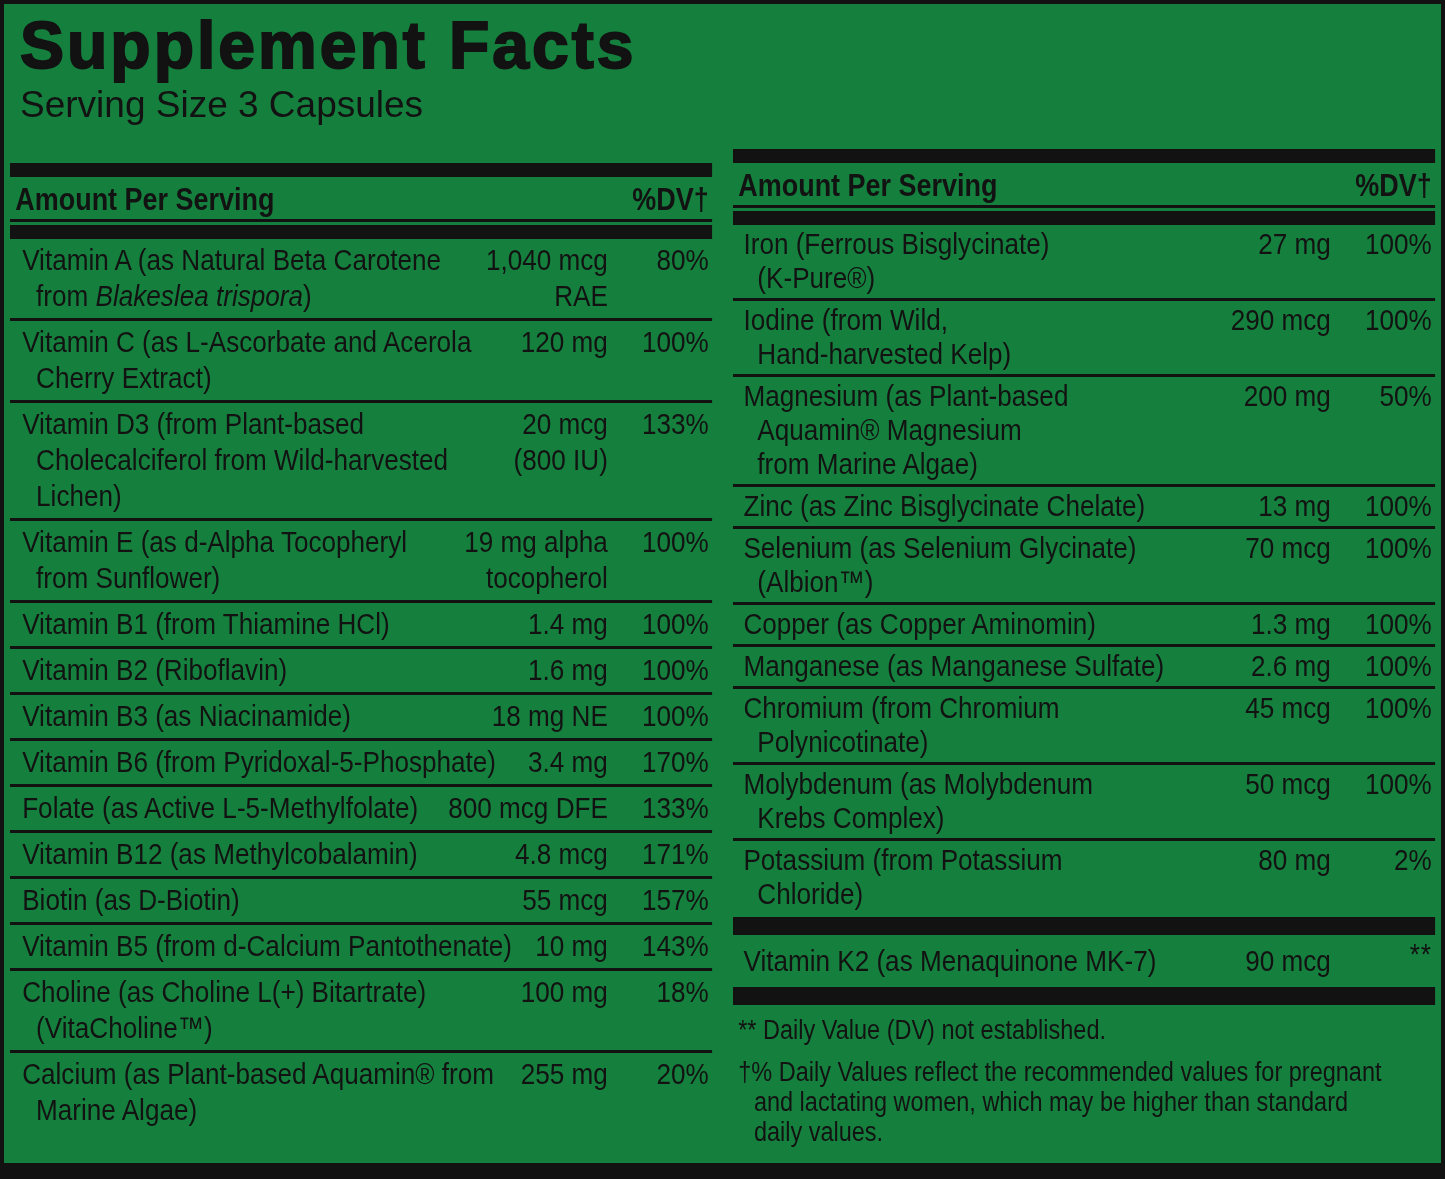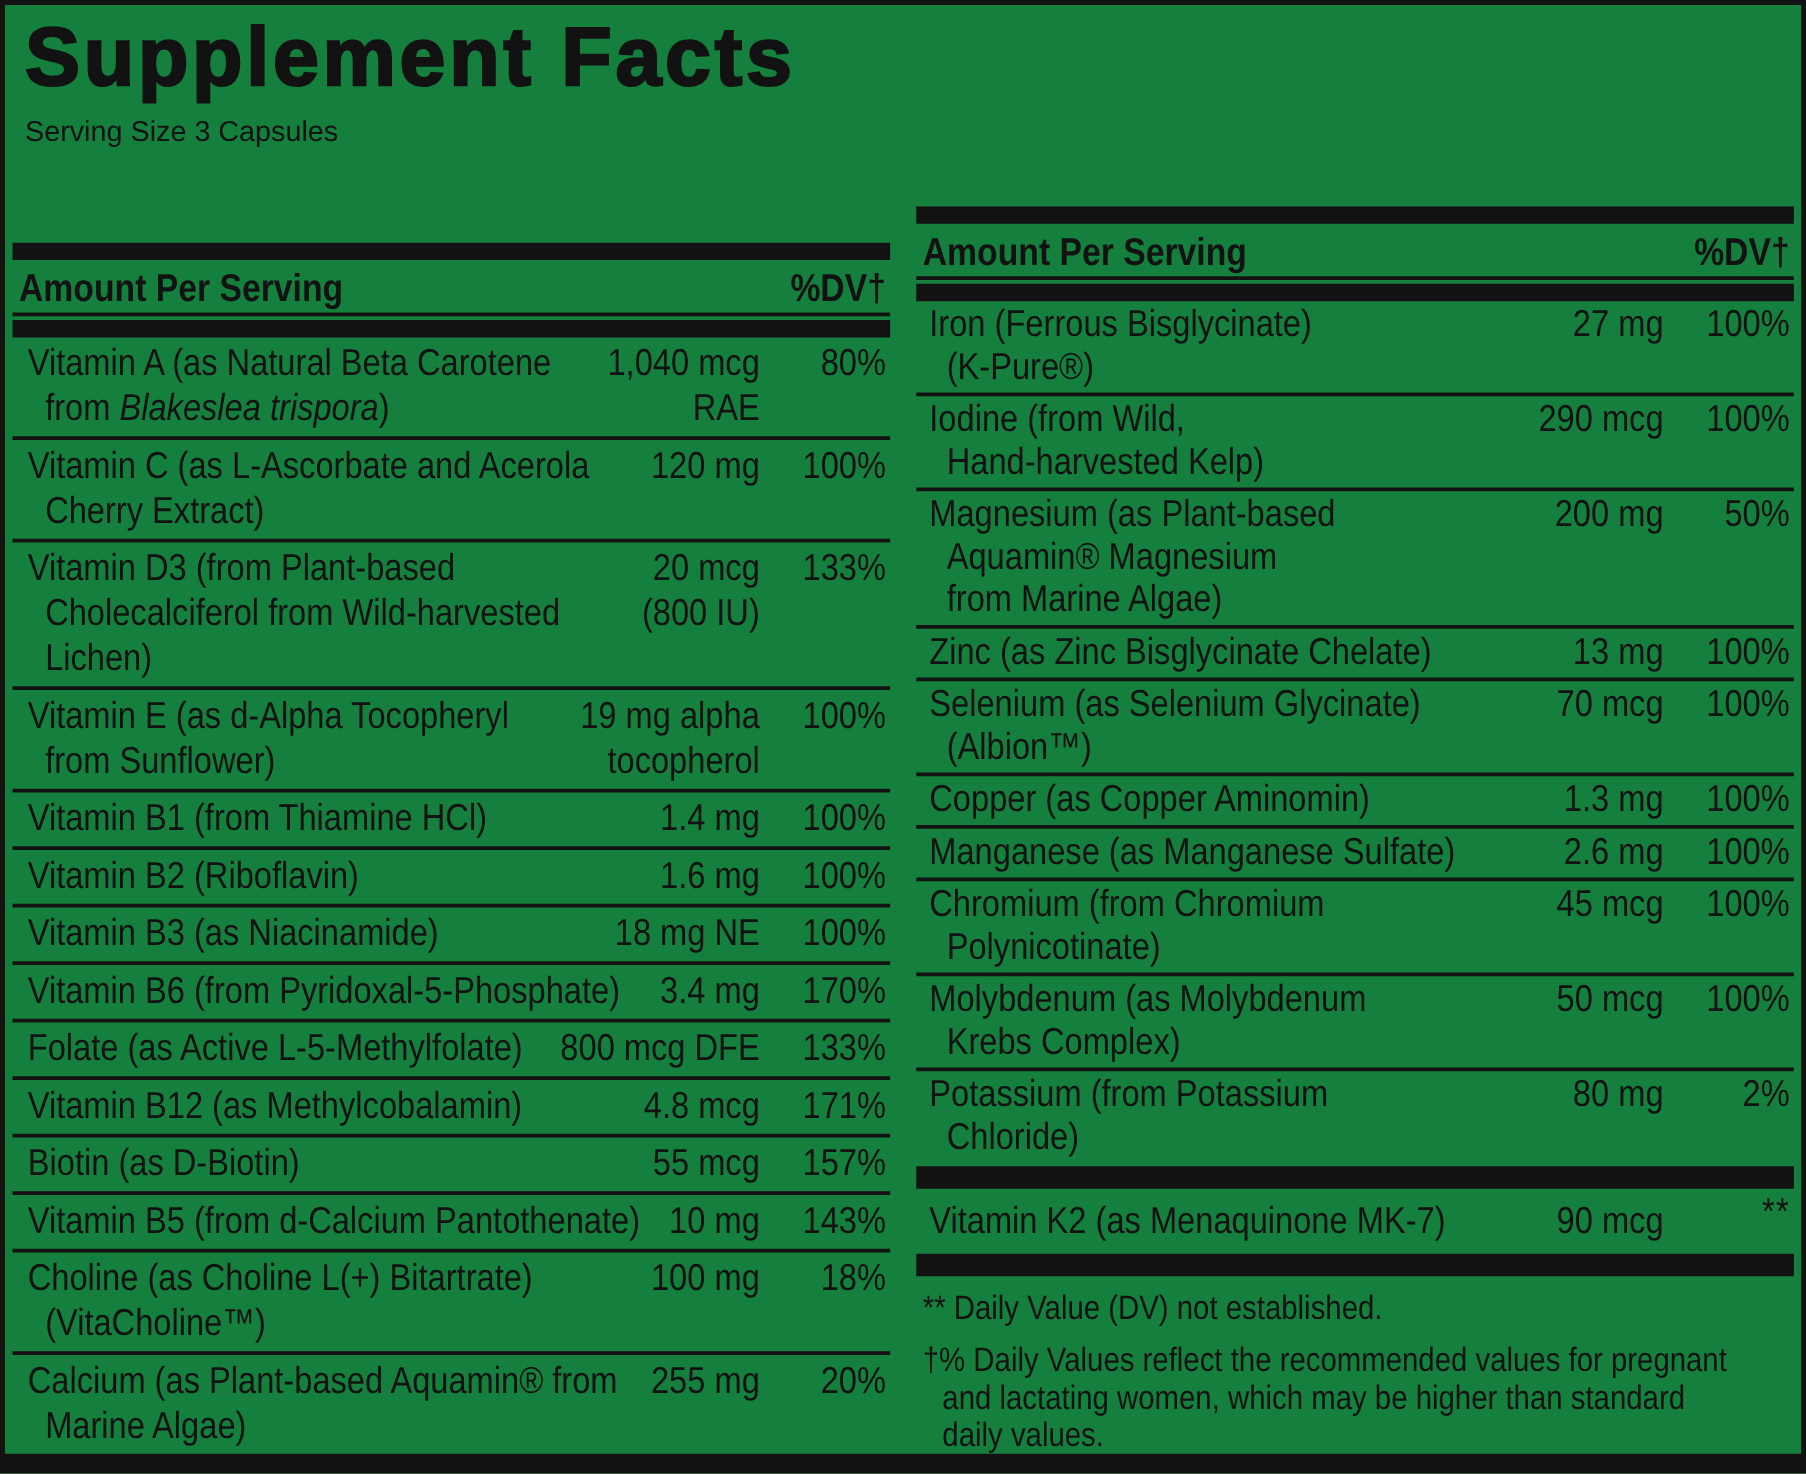--- a/index.html
+++ b/index.html
@@ -14,24 +14,24 @@
     font-family:"Liberation Sans", sans-serif;
     overflow:hidden;
     display:flex; flex-direction:column;
   }
   .titleblock { padding:8px 14px 8px 16px; flex:0 0 auto; }
   .title {
     margin:0; font-size:66px; line-height:1.0; font-weight:bold;
     letter-spacing:3px; -webkit-text-stroke:2px #121212;
     white-space:nowrap;
   }
-  .servingline { font-size:23px; line-height:38px; margin-top:4px; }
+  .servingline { font-size:37px; line-height:38px; margin-top:4px; }
   .servingline:first-of-type { margin-top:8px; }
 
-  .tables { flex:1 1 auto; display:flex; align-items:flex-end; padding:0 4px; min-height:0; }
+  .tables { flex:1 1 auto; display:flex; align-items:center; padding:0 4px; min-height:0; }
   .col { flex:1 1 0; min-width:0; padding:0 2px; overflow:hidden; }
   .divider { flex:0 0 6px; background:#121212; margin:0 5px; }
 
   .squeeze { transform:scaleX(0.87); transform-origin:0 0; width:114.9%; }
 
   .bar { height:14px; background:#121212; }
   .thead {
     display:flex; justify-content:space-between; align-items:flex-end;
     font-weight:bold; font-size:31px; line-height:34px;
     padding:4px 4px 2px 6px; margin-top:2px;

